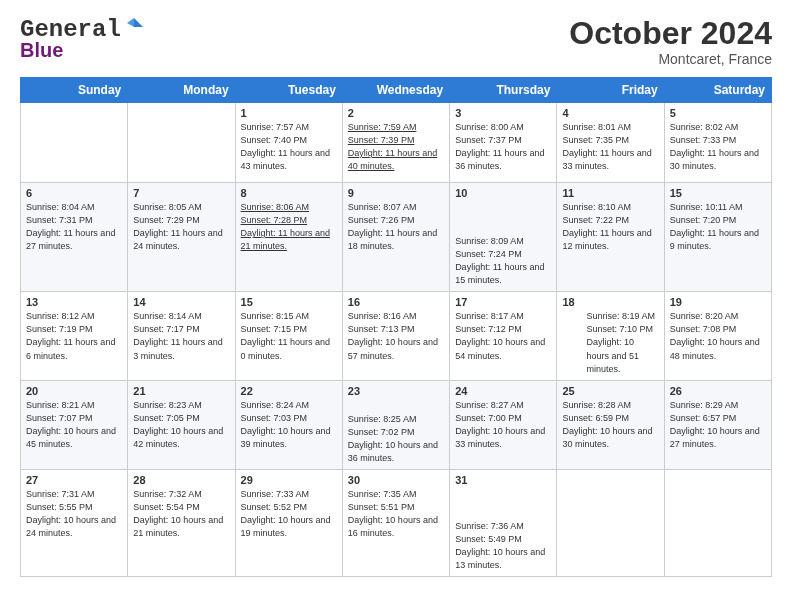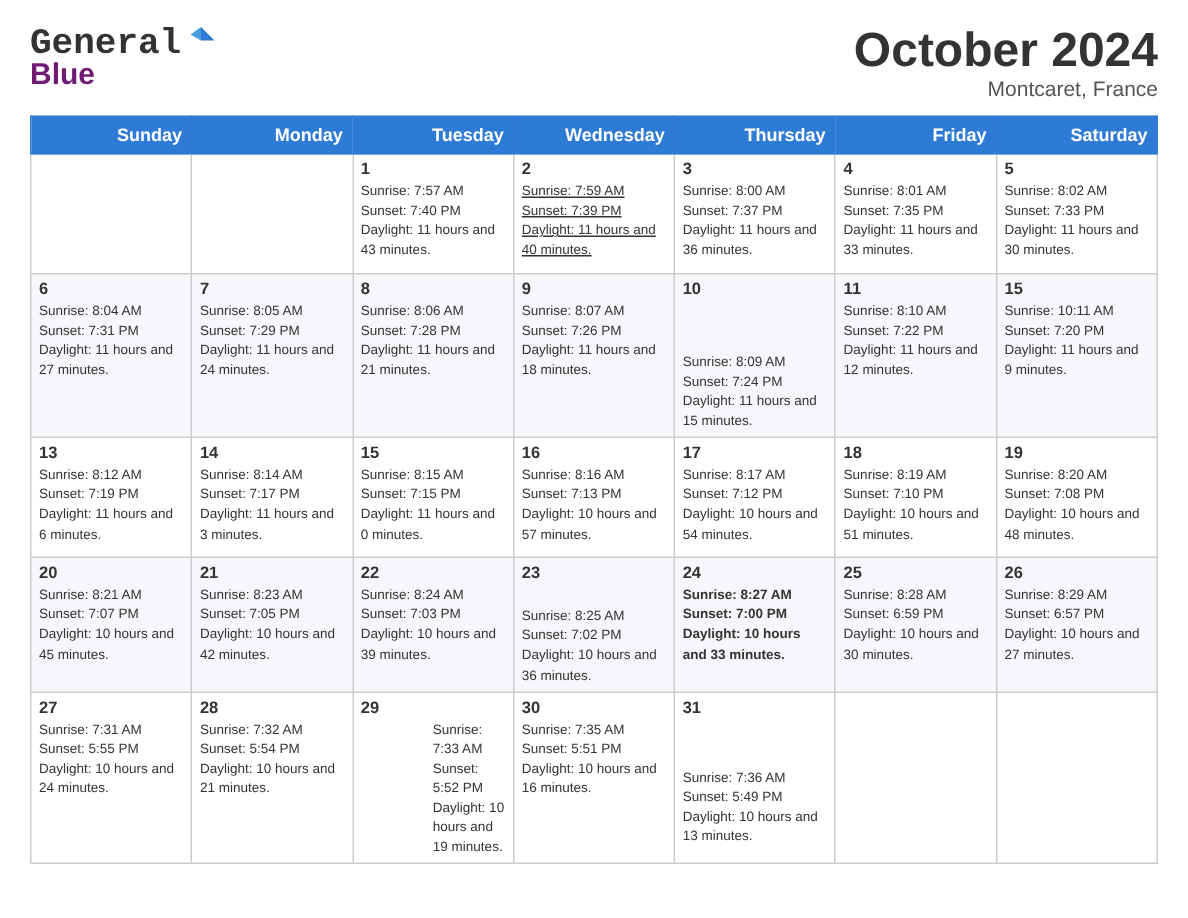--- a/index.html
+++ b/index.html
@@ -189,21 +189,21 @@
 Daylight: 11 hours and 27 minutes.</div>
           </td>
           <td>
             <span class="day-number">7</span>
             <div class="day-info" style="white-space: pre-line;">Sunrise: 8:05 AM
 Sunset: 7:29 PM
 Daylight: 11 hours and 24 minutes.</div>
           </td>
           <td>
             <span class="day-number">8</span>
-            <div class="day-info" style="white-space: pre-line;">Sunrise: 8:06 AM
+            <div class="day-info" style="white-space: pre-line; text-decoration: underline;">Sunrise: 8:06 AM
 Sunset: 7:28 PM
 Daylight: 11 hours and 21 minutes.</div>
           </td>
           <td>
             <span class="day-number">9</span>
             <div class="day-info" style="white-space: pre-line;">Sunrise: 8:07 AM
 Sunset: 7:26 PM
 Daylight: 11 hours and 18 minutes.</div>
           </td>
           <td>
@@ -251,21 +251,21 @@
 Daylight: 10 hours and 57 minutes.</div>
           </td>
           <td>
             <span class="day-number">17</span>
             <div class="day-info" style="white-space: pre-line;">Sunrise: 8:17 AM
 Sunset: 7:12 PM
 Daylight: 10 hours and 54 minutes.</div>
           </td>
           <td>
             <span class="day-number">18</span>
-            <div class="day-info" style="white-space: pre-line;">Sunrise: 8:19 AM
+            <div class="day-info" style="white-space: pre-line; margin-left: 24px;">Sunrise: 8:19 AM
 Sunset: 7:10 PM
 Daylight: 10 hours and 51 minutes.</div>
           </td>
           <td>
             <span class="day-number">19</span>
             <div class="day-info" style="white-space: pre-line;">Sunrise: 8:20 AM
 Sunset: 7:08 PM
 Daylight: 10 hours and 48 minutes.</div>
           </td>
         </tr>
@@ -289,21 +289,21 @@
 Daylight: 10 hours and 39 minutes.</div>
           </td>
           <td>
             <span class="day-number">23</span>
             <div class="day-info" style="white-space: pre-line; margin-top: 16px;">Sunrise: 8:25 AM
 Sunset: 7:02 PM
 Daylight: 10 hours and 36 minutes.</div>
           </td>
           <td>
             <span class="day-number">24</span>
-            <div class="day-info" style="white-space: pre-line; font-weight: bold;">Sunrise: 8:27 AM
+            <div class="day-info" style="white-space: pre-line;">Sunrise: 8:27 AM
 Sunset: 7:00 PM
 Daylight: 10 hours and 33 minutes.</div>
           </td>
           <td>
             <span class="day-number">25</span>
             <div class="day-info" style="white-space: pre-line;">Sunrise: 8:28 AM
 Sunset: 6:59 PM
 Daylight: 10 hours and 30 minutes.</div>
           </td>
           <td>
@@ -321,21 +321,21 @@
 Daylight: 10 hours and 24 minutes.</div>
           </td>
           <td>
             <span class="day-number">28</span>
             <div class="day-info" style="white-space: pre-line;">Sunrise: 7:32 AM
 Sunset: 5:54 PM
 Daylight: 10 hours and 21 minutes.</div>
           </td>
           <td>
             <span class="day-number">29</span>
-            <div class="day-info" style="white-space: pre-line; margin-left: 48px;">Sunrise: 7:33 AM
+            <div class="day-info" style="white-space: pre-line;">Sunrise: 7:33 AM
 Sunset: 5:52 PM
 Daylight: 10 hours and 19 minutes.</div>
           </td>
           <td>
             <span class="day-number">30</span>
             <div class="day-info" style="white-space: pre-line;">Sunrise: 7:35 AM
 Sunset: 5:51 PM
 Daylight: 10 hours and 16 minutes.</div>
           </td>
           <td>

